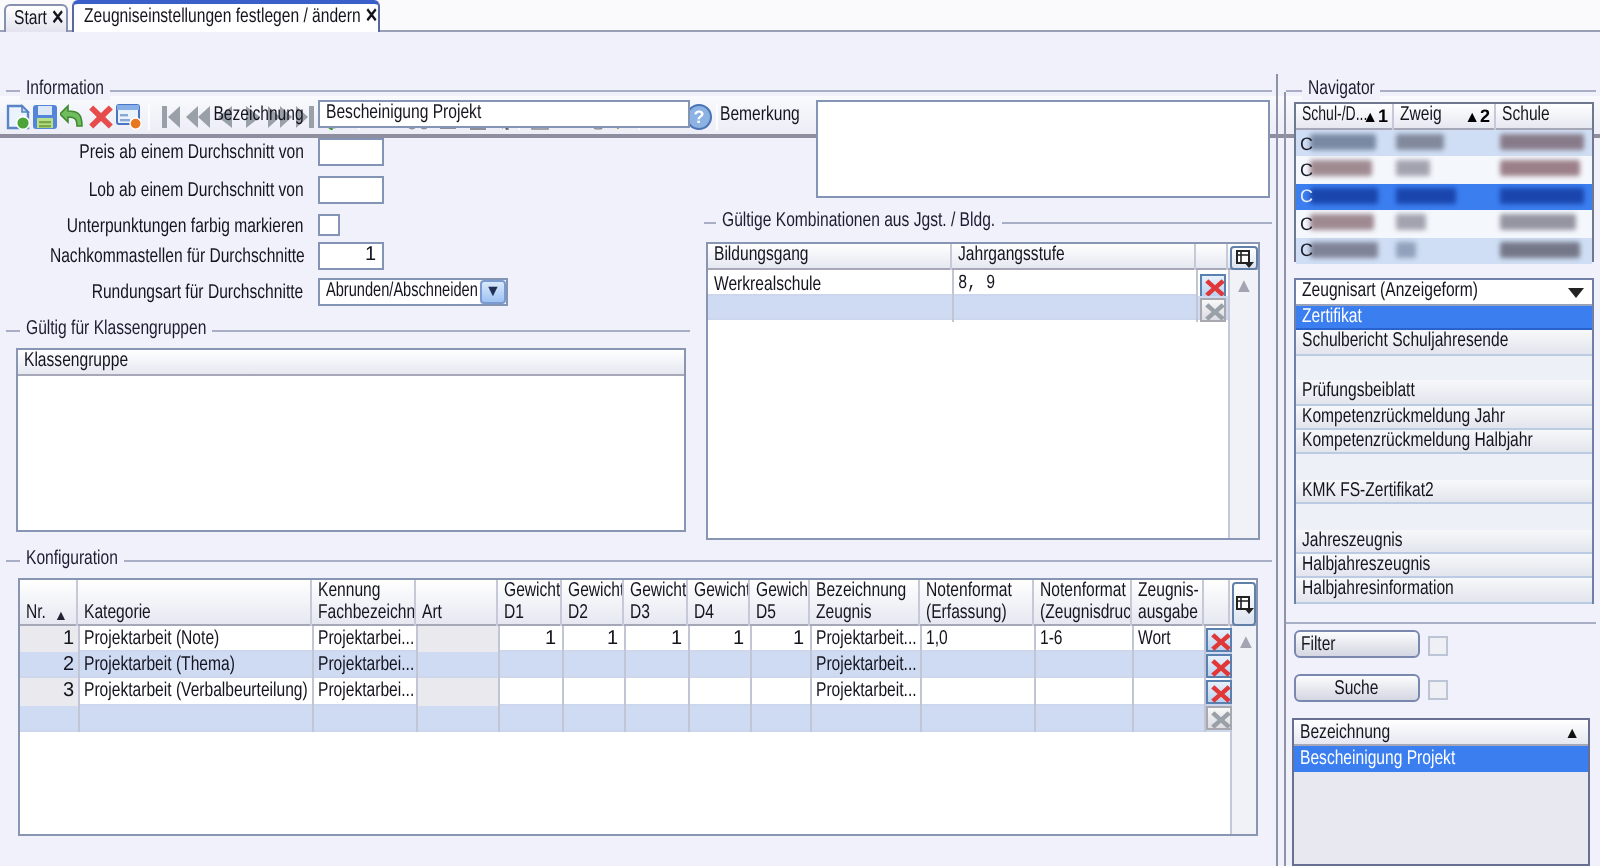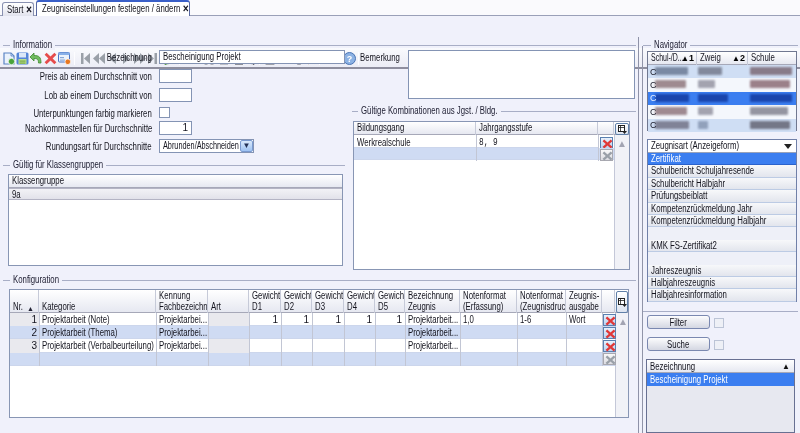--- a/index.html
+++ b/index.html
@@ -240,21 +240,20 @@
     </div>
   <div class="vline" style="left:122px;top:13px;height:26px;background:#c2c6d4;"></div>
   <div class="vline" style="left:244px;top:13px;height:26px;background:#c2c6d4;"></div>
 </div>
 
 <div class="gline" style="left:3px;top:165px;width:342px;"></div>
 <div class="glabel" style="left:10px;top:159px;"><span class="tx" style="margin-right:-25.4px;">Gültig für Klassengruppen</span></div>
 
 <div class="tbl" id="klassen" style="left:8px;top:174px;width:335px;height:92px;">
   <div class="th" style="left:0;top:0;width:333px;height:13px;padding-left:3px;line-height:12px;"><span class="tx">Klassengruppe</span></div>
-  <div class="abs" style="left:0;top:12.5px;width:333px;height:12px;background:linear-gradient(#f2f2f6,#e2e2ea);border-top:1px solid #b4b4c4;border-bottom:1px solid #b4b4c4;line-height:11px;padding-left:3px;"><span class="tx">9a</span></div>
 </div>
 
 <div class="gline" style="left:3px;top:280px;width:633px;"></div>
 <div class="glabel" style="left:10px;top:274px;"><span class="tx" style="margin-right:-13.0px;">Konfiguration</span></div>
 
 <div class="tbl" id="konfig" style="left:9px;top:289px;width:620px;height:129px;">
   <div class="th" style="left:0;top:0;width:618px;height:23px;"></div>
   <div class="thcell" style="left:0;top:0;width:29px;height:23px;padding-top:11px;"><span class="tx">Nr.</span> <span style="font-size:7px;position:absolute;left:17px;top:13px;color:#223;">▲</span></div>
   <div class="thcell" style="left:29px;top:0;width:117px;height:23px;padding-top:11px;"><span class="tx">Kategorie</span></div>
   <div class="thcell" style="left:146px;top:0;width:52px;height:23px;line-height:11px;"><span class="tx">Kennung</span><br><span class="tx">Fachbezeichnung</span></div>
@@ -383,32 +382,31 @@
   <div class="blob" style="left:102px;top:68.6px;width:40px;height:8px;background:#5e5e6c;"></div>
 </div>
 <div class="tbl" id="zartlist" style="left:647px;top:139px;width:150px;height:163px;border:1px solid #7080a8;background:#eef0f8;">
   <div class="abs" style="left:0;top:0;width:148px;height:13px;background:#fff;border-bottom:1px solid #98a2ba;padding-left:3px;line-height:12px;"><span class="tx">Zeugnisart (Anzeigeform)</span>
     <svg width="8" height="5" viewBox="0 0 8 5" style="position:absolute;right:4px;top:4px;">
         <path d="M0 0 h8 l-4 5 z" fill="#222"></path>
       </svg>
   </div>
   <div class="zrow selblue" style="top:13px;"><span class="tx">Zertifikat</span></div>
   <div class="zrow" style="top:25.4px;"><span class="tx">Schulbericht Schuljahresende</span></div>
-  <div class="zrow" style="top:37.8px;"><span class="tx">Schulbericht Halbjahr</span></div>
   <div class="zrow" style="top:50.2px;"><span class="tx">Prüfungsbeiblatt</span></div>
   <div class="zrow" style="top:62.6px;"><span class="tx">Kompetenzrückmeldung Jahr</span></div>
   <div class="zrow" style="top:75px;"><span class="tx">Kompetenzrückmeldung Halbjahr</span></div>
   <div class="zrow" style="top:99.8px;"><span class="tx">KMK FS-Zertifikat2</span></div>
   <div class="zrow" style="top:124.6px;"><span class="tx">Jahreszeugnis</span></div>
   <div class="zrow" style="top:137px;"><span class="tx">Halbjahreszeugnis</span></div>
   <div class="zrow" style="top:149.4px;"><span class="tx">Halbjahresinformation</span></div>
 </div>
 <div class="gline" style="left:643px;top:311px;width:155px;"></div>
 
-<div class="hbtn" style="left:647px;top:315px;width:63px;height:14px;text-align:center;line-height:13px;background:linear-gradient(#fcfcfd,#d4d7e2);border:1px solid #7a88b0;border-radius:3px;"><span class="txc">Filter</span></div>
+<div class="hbtn" style="left:647px;top:315px;width:63px;height:14px;text-align:left;line-height:13px;background:linear-gradient(#fcfcfd,#d4d7e2);border:1px solid #7a88b0;border-radius:3px;"><span class="txc">Filter</span></div>
 <div class="abs" style="left:714px;top:318px;width:10px;height:10px;border:1px solid #bcc4d6;background:#eef0f6;"></div>
 <div class="hbtn" style="left:647px;top:337px;width:63px;height:14px;text-align:center;line-height:13px;background:linear-gradient(#fcfcfd,#d4d7e2);border:1px solid #7a88b0;border-radius:3px;"><span class="txc">Suche</span></div>
 <div class="abs" style="left:714px;top:340px;width:10px;height:10px;border:1px solid #bcc4d6;background:#eef0f6;"></div>
 
 <div class="tbl" id="bez" style="left:646px;top:359px;width:149px;height:74px;background:#e7e8f0;border:1px solid #687092;">
   <div class="th" style="left:0;top:0;width:147px;height:13px;">
     <span style="position:absolute;left:3px;top:0;line-height:13px;"><span class="tx">Bezeichnung</span></span>
     <span style="position:absolute;right:4px;top:2px;font-size:8px;color:#111;">▲</span>
   </div>
   <div class="selblue" style="position:absolute;left:0;top:13px;width:147px;height:13px;line-height:13px;padding-left:3px;"><span class="tx">Bescheinigung Projekt</span></div>

